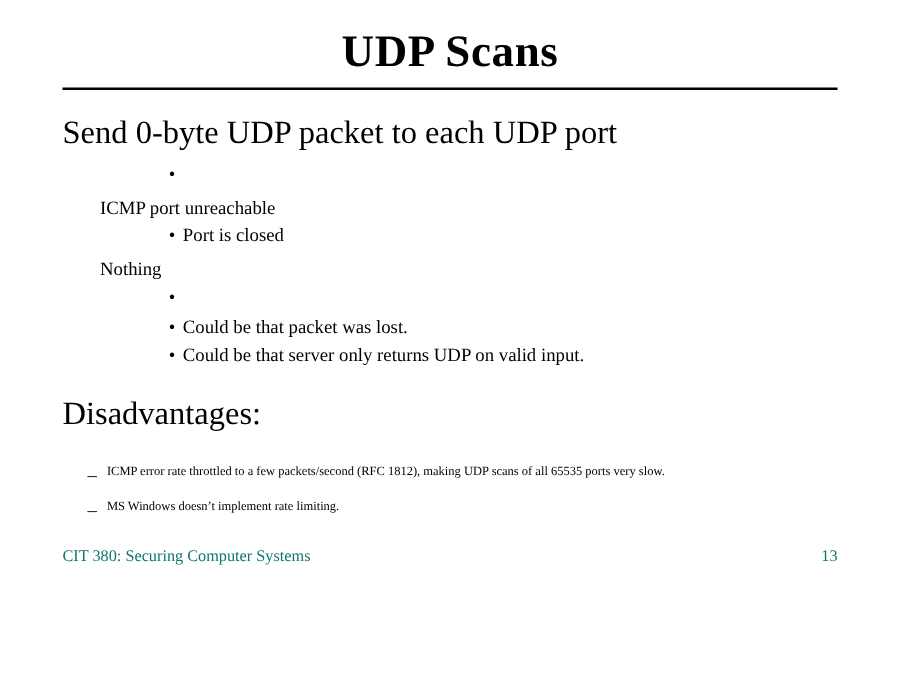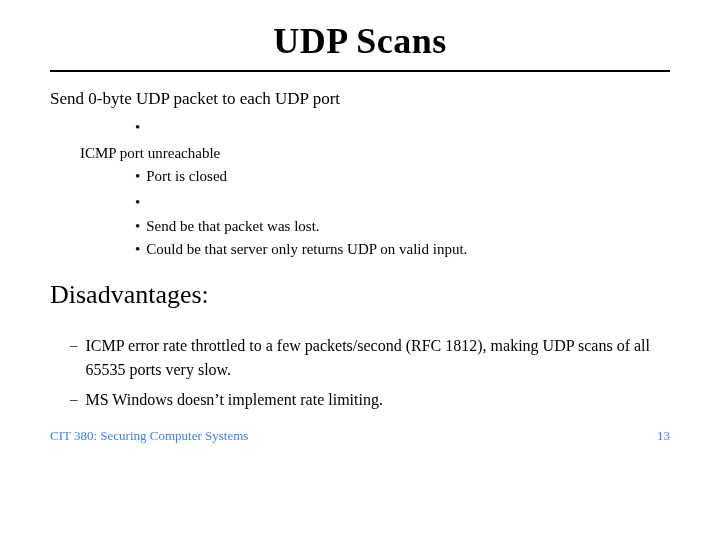--- a/index.html
+++ b/index.html
@@ -34,21 +34,21 @@
       letter-spacing: 0.5px;
     }
 
     .divider {
       border: none;
       border-top: 2px solid #000000;
       margin-bottom: 14px;
     }
 
     .section-heading {
-      font-size: 17px;
+      font-size: 26px;
       font-weight: normal;
       font-family: 'Times New Roman', Times, serif;
     }
 
     .content {
       flex: 1;
       font-size: 15px;
       line-height: 1.5;
     }
 
@@ -90,32 +90,32 @@
       margin-bottom: 6px;
       margin-left: 20px;
     }
 
     .dash {
       margin-right: 8px;
       flex-shrink: 0;
     }
 
     .dash-text {
-      font-size: 16px;
+      font-size: 10px;
       line-height: 1.5;
     }
 
     .footer {
       display: flex;
       justify-content: space-between;
       align-items: center;
       margin-top: auto;
       padding-top: 10px;
       font-size: 13px;
-      color: #3b82f6;
+      color: #0f766e;
     }
   </style>
 </head>
 <body>
 
 <div class="slide">
 
   <div class="title">UDP Scans</div>
   <hr class="divider">
 
@@ -135,27 +135,28 @@
       <div>ICMP port unreachable</div>
       <div class="indent-2">
         <div class="bullet-item">
           <span class="bullet">•</span>
           <span>Port is closed</span>
         </div>
       </div>
     </div>
 
     <div class="indent-1 sub-section">
+      <div>Nothing</div>
       <div class="indent-2">
         <div class="bullet-item">
           <span class="bullet">•</span>
         </div>
         <div class="bullet-item">
           <span class="bullet">•</span>
-          <span>Send be that packet was lost.</span>
+          <span>Could be that packet was lost.</span>
         </div>
         <div class="bullet-item">
           <span class="bullet">•</span>
           <span>Could be that server only returns UDP on valid input.</span>
         </div>
       </div>
     </div>
 
     <div class="disadvantages-heading">Disadvantages:</div>
 

